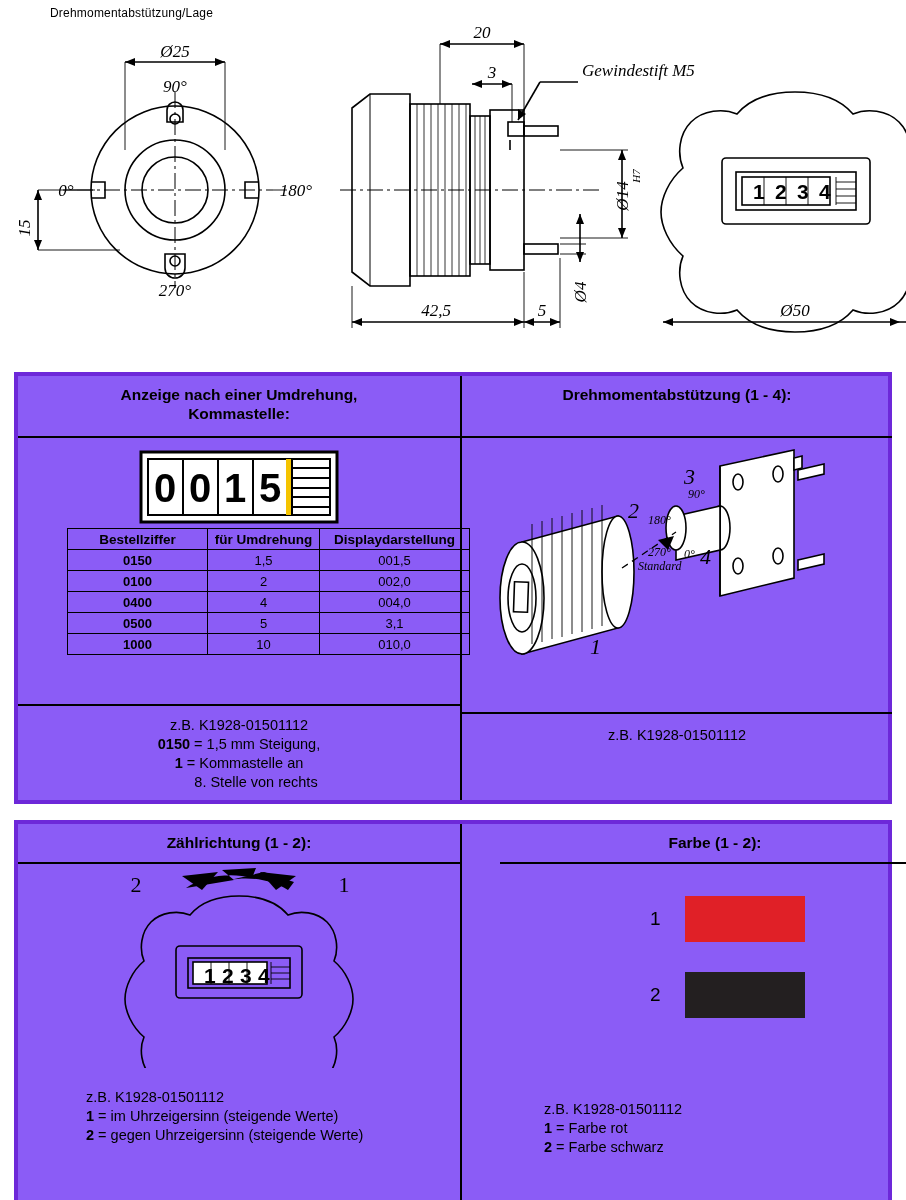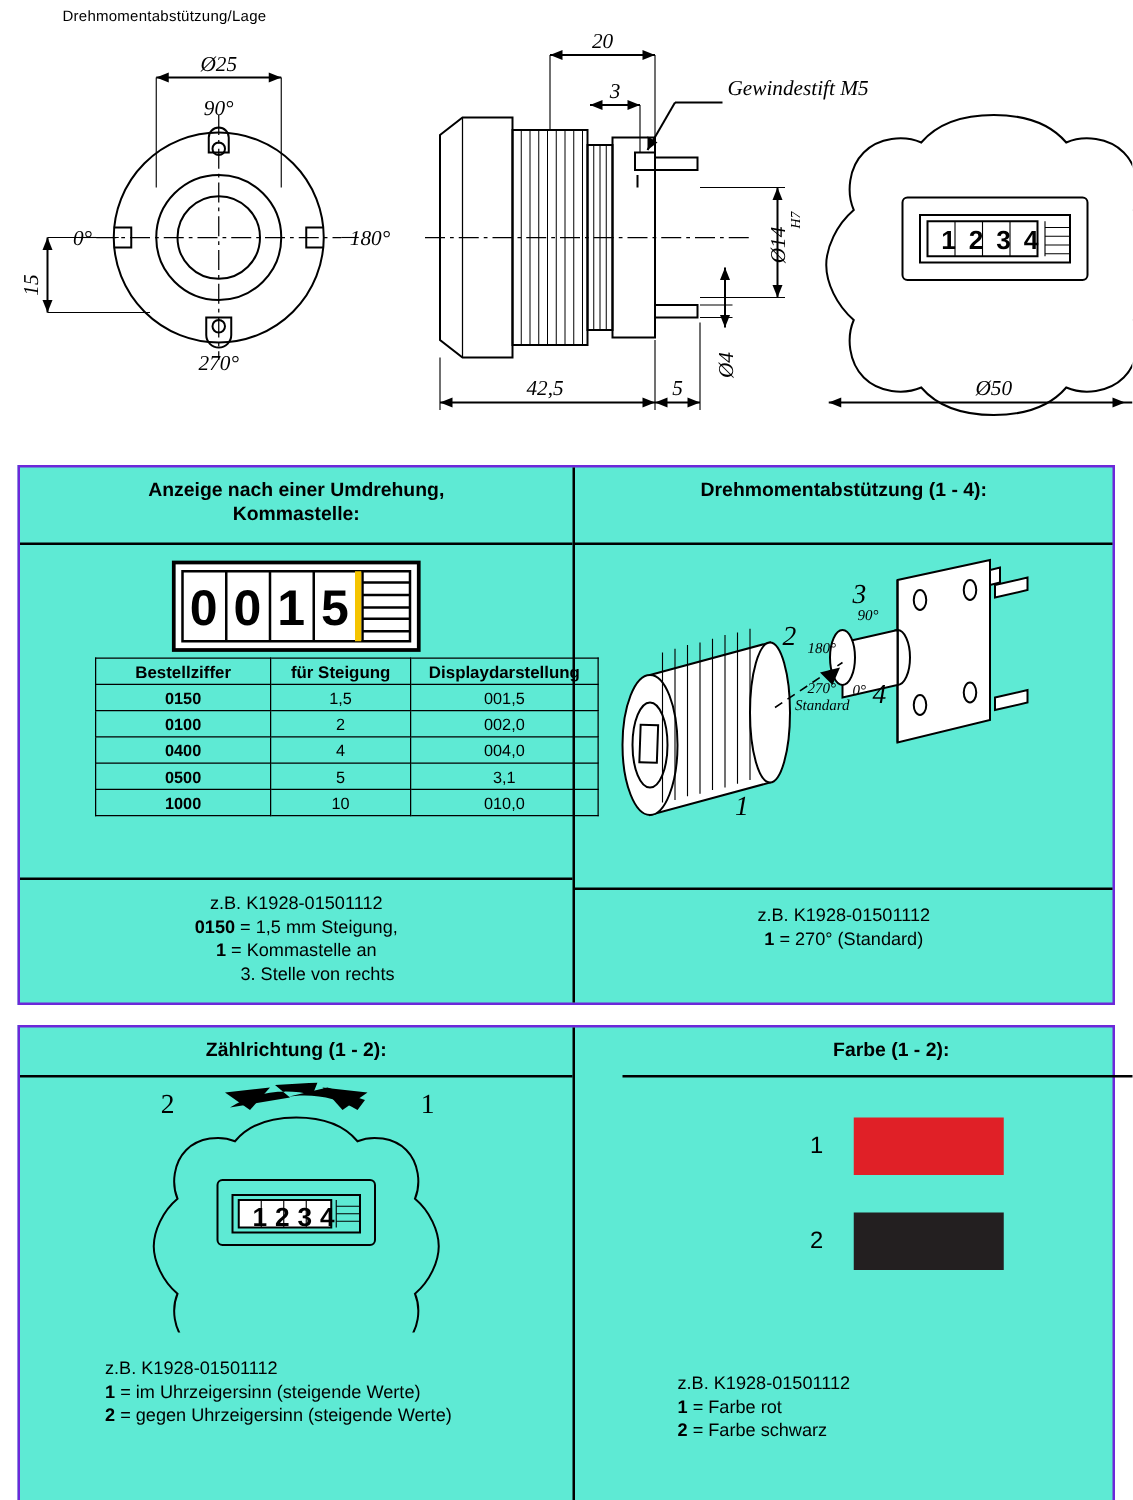--- a/index.html
+++ b/index.html
@@ -18,22 +18,22 @@
   .top-area { position: relative; width: 906px; height: 360px; }
   .caption-top {
     position: absolute; left: 50px; top: 6px;
     font-size: 12px; letter-spacing: .2px;
   }
   .svgwrap { position:absolute; left:0; top:0; }
 
   
   .box {
     position: absolute;
-    border: 2px solid #6d28d9;
-    background: #5eead4;
+    border: 4px solid #6d28d9;
+    background: #8b5cf6;
   }
   .vdiv { position:absolute; top:0; bottom:0; width:2px; background:#000; }
   .hdiv { position:absolute; left:0; right:0; height:2px; background:#000; }
 
   .box-title {
     text-align: center;
     font-weight: bold;
     font-size: 15.5px;
     line-height: 1.25;
     padding-top: 9px;
@@ -280,26 +280,26 @@
           <rect x="147" y="9" width="5" height="56" fill="#f5c400" stroke="none"></rect>
           <g font-family="Liberation Sans, sans-serif" font-size="40" font-weight="bold" text-anchor="middle" fill="#000">
             <text x="26" y="52">0</text>
             <text x="61" y="52">0</text>
             <text x="96" y="52">1</text>
             <text x="131" y="52">5</text>
           </g>
         </svg>
       </div>
 
-      <div style="position:absolute; left:15px; top:152px; width:493px;">
+      <div style="position:absolute; left:4px; top:152px; width:493px;">
         <table class="order">
           <thead>
             <tr>
               <th class="bz" style="width:140px">Bestellziffer</th>
-              <th style="width:112px">für Steigung</th>
+              <th style="width:112px">für Umdrehung</th>
               <th style="width:150px">Displaydarstellung</th>
             </tr>
           </thead>
           <tbody>
             <tr>
               <td class="bz">0150</td>
               <td>1,5</td>
               <td>001,5</td>
             </tr>
             <tr>
@@ -329,21 +329,21 @@
       <div class="hdiv" style="top:328px; left:0; width:442px;"></div>
 
       <div class="note" style="position:absolute; left:0; top:340px; width:442px;">
         <div>z.B. K1928-01501112</div>
         <div>
           <b>0150</b><span> = 1,5 mm Steigung,</span>
         </div>
         <div>
           <b>1</b><span> = Kommastelle an</span>
         </div>
-        <div style="padding-left:34px;">3. Stelle von rechts</div>
+        <div style="padding-left:34px;">8. Stelle von rechts</div>
       </div>
     </div>
 
     <div style="position:absolute; left:444px; top:0; width:430px; height:432px;">
       <div class="box-title">Drehmomentabstützung (1 - 4):</div>
       <div class="hdiv" style="top:60px; left:0; width:430px;"></div>
 
       <svg style="position:absolute; left:0; top:64px;" width="430" height="272" viewBox="0 0 430 272">
         <g fill="none" stroke="#000" stroke-width="1.6">
 
@@ -395,23 +395,20 @@
           <text x="238" y="124" font-size="22">4</text>
           <text x="222" y="118" font-size="12">0°</text>
           <text x="186" y="116" font-size="12">270°</text>
           <text x="176" y="130" font-size="12">Standard</text>
         </g>
       </svg>
 
       <div class="hdiv" style="top:336px; left:0; width:430px;"></div>
       <div class="note" style="position:absolute; left:0; top:350px; width:430px;">
         <div>z.B. K1928-01501112</div>
-        <div>
-          <b>1</b><span> = 270° (Standard)</span>
-        </div>
       </div>
     </div>
   </div>
 
   <div class="box" style="left:14px; top:820px; width:878px; height:452px;">
     <div class="vdiv" style="left:442px;"></div>
 
     <div style="position:absolute; left:0; top:0; width:442px; height:366px;">
       <div class="box-title">Zählrichtung (1 - 2):</div>
       <div class="hdiv" style="top:38px; left:0; width:442px;"></div>

